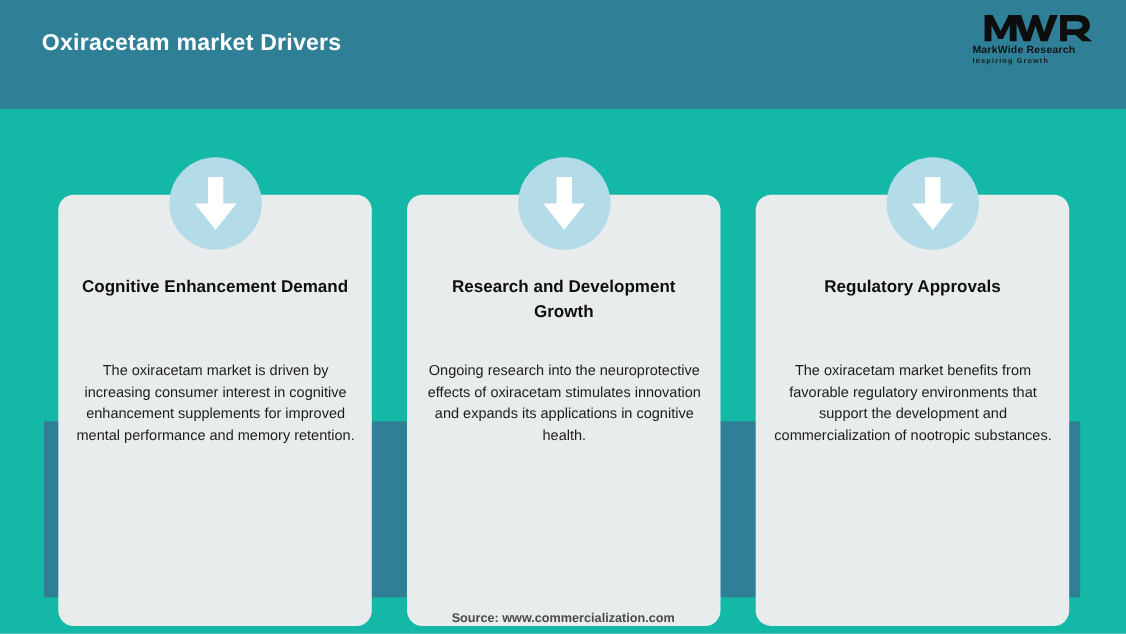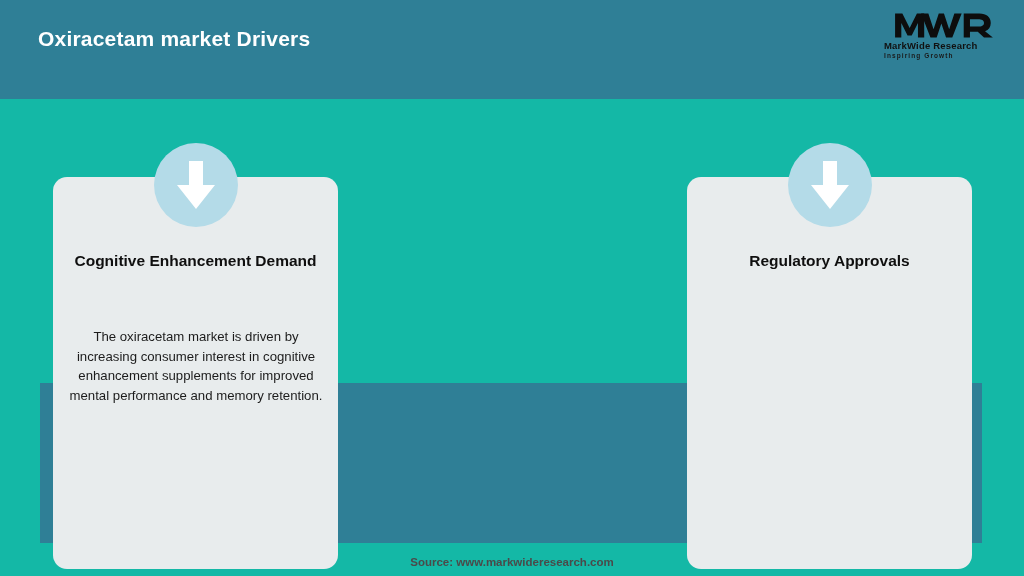--- a/index.html
+++ b/index.html
@@ -92,21 +92,21 @@
     text-decoration: underline;
   }
   .card-col {
     position: absolute;
     top: 143px;
     width: 285px;
     height: 392px;
   }
   .card-col.c1 { left: 53px; }
   .card-col.c2 { left: 370px; }
-  .card-col.c3 { left: 687px; }
+  .card-col.c3 { left: 687px; padding-left: 36px; }
 
   .card-body {
     position: absolute;
     left: 0;
     top: 34px;
     width: 285px;
     height: 392px;
     background: #e8eced;
     border-radius: 14px;
   }
@@ -204,28 +204,39 @@
       <div class="card-body"></div>
       <div class="icon-circle">
         <svg width="44" height="52" viewBox="0 0 44 52">
           <path d="M15 2 L29 2 L29 26 L41 26 L22 50 L3 26 L15 26 Z" fill="#ffffff"></path>
         </svg>
       </div>
       <div class="card-title">Cognitive Enhancement Demand</div>
       <div class="card-text">The oxiracetam market is driven by increasing consumer interest in cognitive enhancement supplements for improved mental performance and memory retention.</div>
     </div>
 
+    <div class="card-col c2">
+      <div class="card-body"></div>
+      <div class="icon-circle">
+        <svg width="44" height="52" viewBox="0 0 44 52">
+          <path d="M15 2 L29 2 L29 26 L41 26 L22 50 L3 26 L15 26 Z" fill="#ffffff"></path>
+        </svg>
+      </div>
+      <div class="card-title">Research and Development Growth</div>
+      <div class="card-text">Ongoing research into the neuroprotective effects of oxiracetam stimulates innovation and expands its applications in cognitive health.</div>
+    </div>
 
     <div class="card-col c3">
       <div class="card-body"></div>
       <div class="icon-circle">
         <svg width="44" height="52" viewBox="0 0 44 52">
           <path d="M15 2 L29 2 L29 26 L41 26 L22 50 L3 26 L15 26 Z" fill="#ffffff"></path>
         </svg>
       </div>
       <div class="card-title">Regulatory Approvals</div>
+      <div class="card-text">The oxiracetam market benefits from favorable regulatory environments that support the development and commercialization of nootropic substances.</div>
     </div>
 
   </div>
 
-  <div class="source">Source: www.markwideresearch.com</div>
+  <div class="source">Source: www.commercialization.com</div>
 
 </div>
 
 </body></html>

